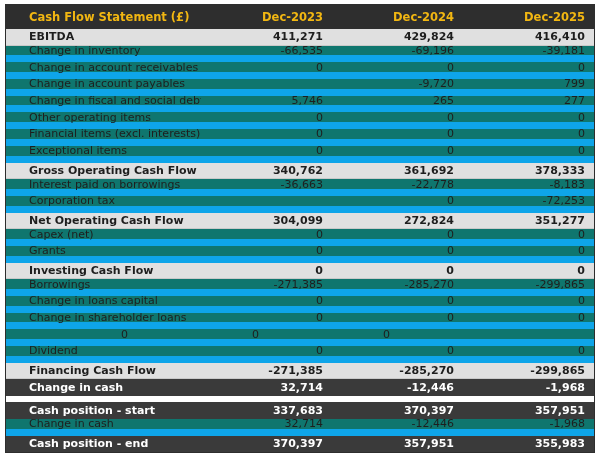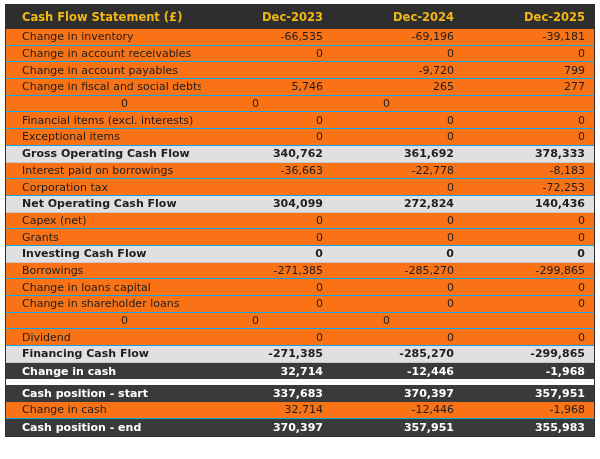--- a/index.html
+++ b/index.html
@@ -12,24 +12,24 @@
     position: absolute;
     left: 5px; top: 4px;
     width: 590px;
     border: 1.5px solid #2e2e2e;
     background: #ffffff;
   }
   .row {
     display: flex;
     align-items: center;
     height: 16.7px;
-    border-bottom: 1px solid #0ea5e9;
+    border-bottom: 7px solid #0ea5e9;
     font-size: 11px;
     color: #1e1e1e;
-    background: #f97316;
+    background: #0f766e;
   }
   .row:last-child { border-bottom: none; }
   .row.header {
     height: 24px;
     background: #2e2e2e;
     color: #f2b712;
     font-weight: bold;
     border-bottom: none;
     font-size: 11.5px;
   }
@@ -45,40 +45,46 @@
     border-bottom: none;
   }
   .row.spacer {
     height: 6px;
     background: #ffffff;
     border-bottom: none;
   }
   .cell { overflow: hidden; white-space: nowrap; }
   .cell.label {
     flex: 1 1 auto;
-    padding-left: 16px;
+    padding-left: 23px;
   }
   .cell.num {
     width: 131px;
     flex: 0 0 131px;
     text-align: right;
     padding-right: 9px;
   }
 </style>
 </head>
 <body>
 
 <div class="table-wrap">
   <div class="row header">
     <div class="cell label">Cash Flow Statement (£)</div>
     <div class="cell num">Dec-2023</div>
     <div class="cell num">Dec-2024</div>
     <div class="cell num">Dec-2025</div>
   </div>
   <div id="rows">
+      <div class="row subtotal">
+        <div class="cell label">EBITDA</div>
+        <div class="cell num">411,271</div>
+        <div class="cell num">429,824</div>
+        <div class="cell num">416,410</div>
+      </div>
       <div class="row normal">
         <div class="cell label">Change in inventory</div>
         <div class="cell num">-66,535</div>
         <div class="cell num">-69,196</div>
         <div class="cell num">-39,181</div>
       </div>
       <div class="row normal">
         <div class="cell label">Change in account receivables</div>
         <div class="cell num">0</div>
         <div class="cell num">0</div>
@@ -89,20 +95,21 @@
         <div class="cell num">-9,720</div>
         <div class="cell num">799</div>
       </div>
       <div class="row normal">
         <div class="cell label">Change in fiscal and social debts</div>
         <div class="cell num">5,746</div>
         <div class="cell num">265</div>
         <div class="cell num">277</div>
       </div>
       <div class="row normal">
+        <div class="cell label">Other operating items</div>
         <div class="cell num">0</div>
         <div class="cell num">0</div>
         <div class="cell num">0</div>
       </div>
       <div class="row normal">
         <div class="cell label">Financial items (excl. interests)</div>
         <div class="cell num">0</div>
         <div class="cell num">0</div>
         <div class="cell num">0</div>
       </div>
@@ -126,21 +133,21 @@
       </div>
       <div class="row normal">
         <div class="cell label">Corporation tax</div>
         <div class="cell num">0</div>
         <div class="cell num">-72,253</div>
       </div>
       <div class="row subtotal">
         <div class="cell label">Net Operating Cash Flow</div>
         <div class="cell num">304,099</div>
         <div class="cell num">272,824</div>
-        <div class="cell num">140,436</div>
+        <div class="cell num">351,277</div>
       </div>
       <div class="row normal">
         <div class="cell label">Capex (net)</div>
         <div class="cell num">0</div>
         <div class="cell num">0</div>
         <div class="cell num">0</div>
       </div>
       <div class="row normal">
         <div class="cell label">Grants</div>
         <div class="cell num">0</div>

